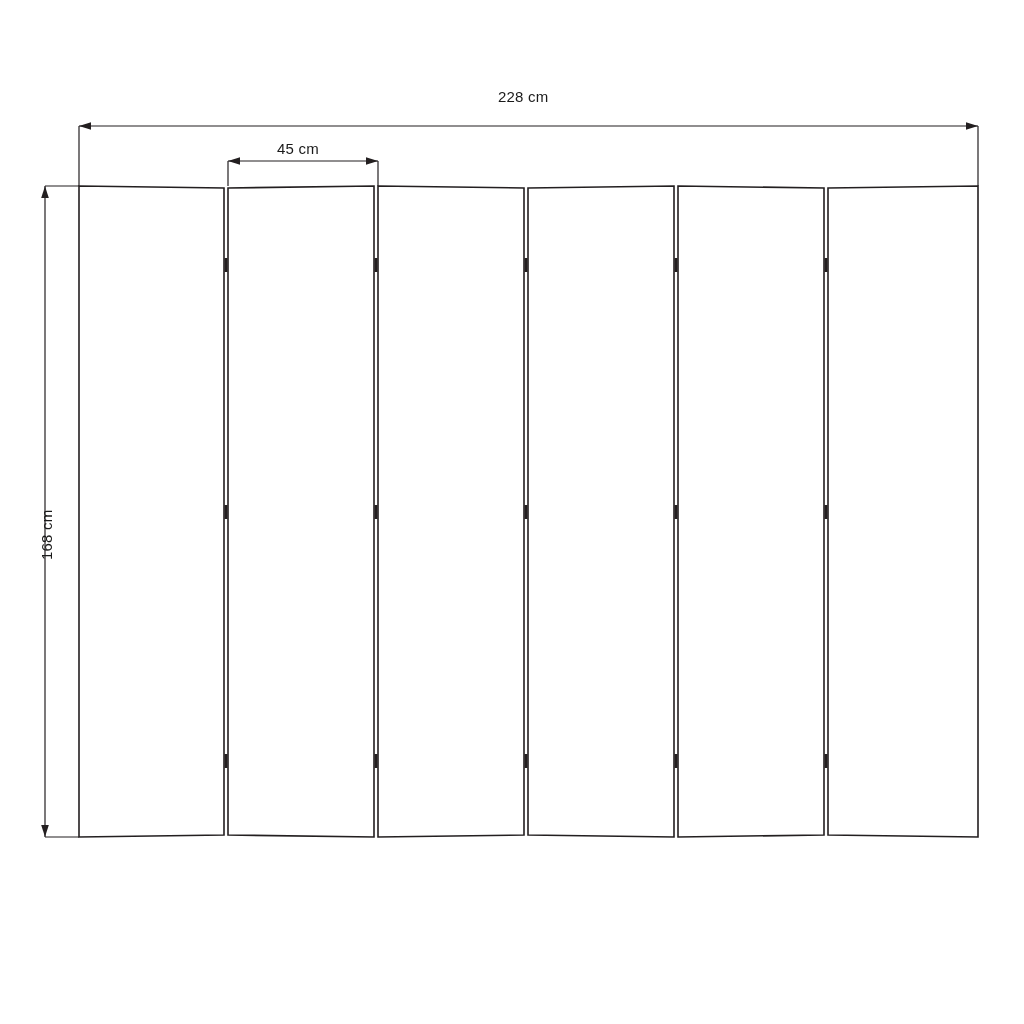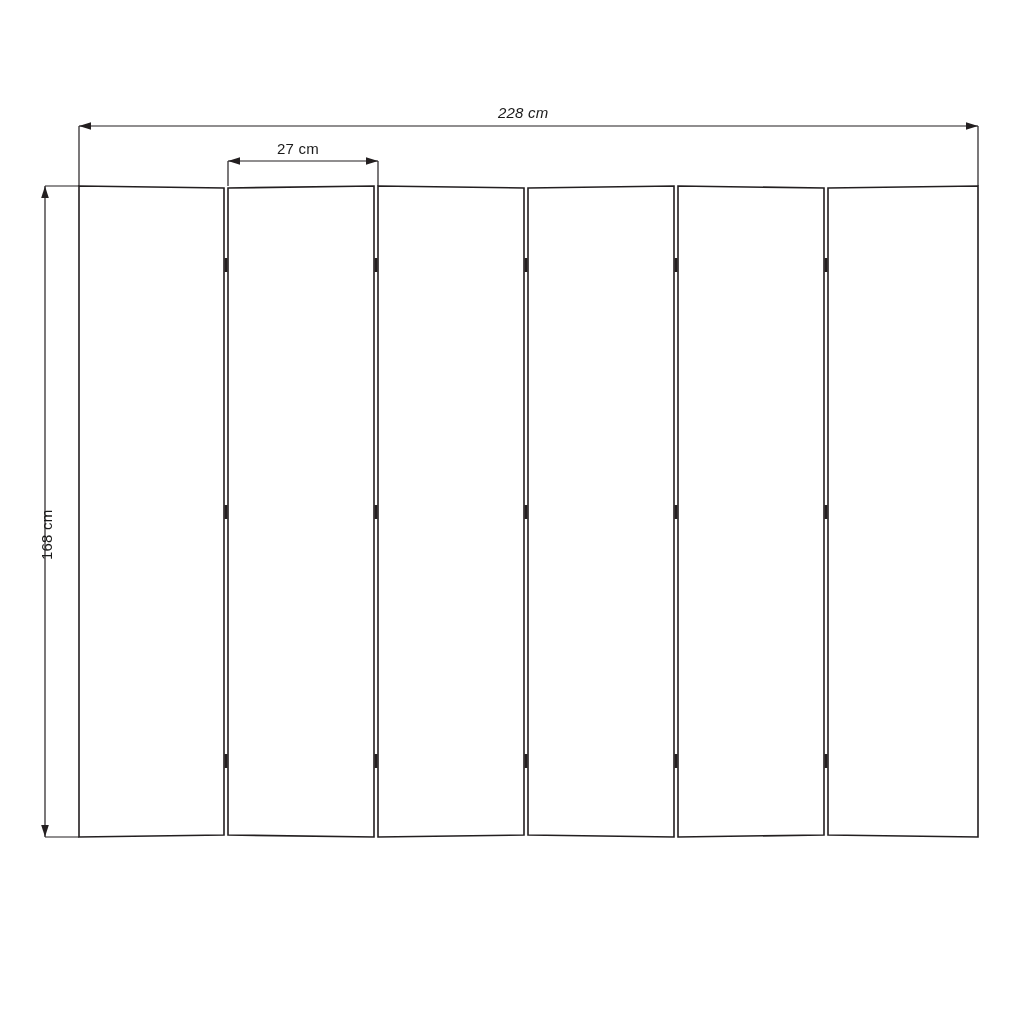--- a/index.html
+++ b/index.html
@@ -26,22 +26,21 @@
   .dim-label {
     position: absolute;
     font-family: "Liberation Sans", sans-serif;
     font-size: 15px;
     color: #1a1a1a;
     white-space: nowrap;
     letter-spacing: 0.2px;
   }
   #label-width {
     left: 498px;
-    top: 104px;
-    font-style: italic;
+    top: 88px;
   }
   #label-panel {
     left: 277px;
     top: 140px;
   }
   
   #label-height-wrap {
     position: absolute;
     left: 38px;
     top: 560px;
@@ -125,19 +124,19 @@
 
       <line x1="826" y1="258" x2="826" y2="272"></line>
       <line x1="826" y1="505" x2="826" y2="519"></line>
       <line x1="826" y1="754" x2="826" y2="768"></line>
     </g>
 
   </svg>
 
   <div class="dim-label" id="label-width">228 cm</div>
 
-  <div class="dim-label" id="label-panel">27 cm</div>
+  <div class="dim-label" id="label-panel">45 cm</div>
 
   <div id="label-height-wrap">
     <div class="dim-label">168 cm</div>
   </div>
 
 </div>
 
 </body></html>

